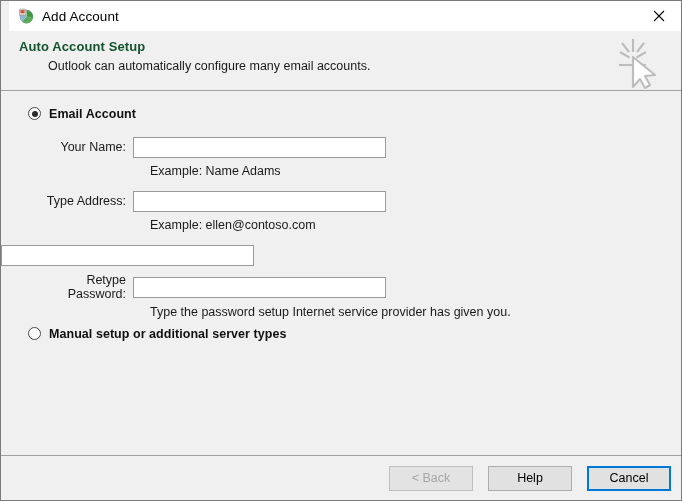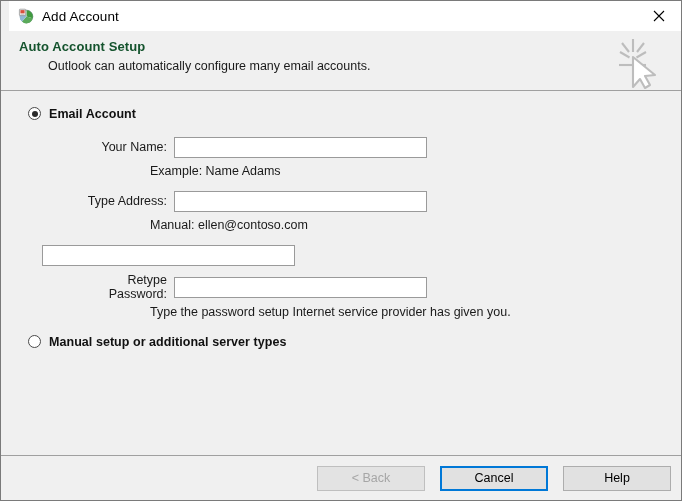--- a/index.html
+++ b/index.html
@@ -100,21 +100,21 @@
     background: #f0f0f0;
     padding-top: 16px;
   }
 
   .radio-row {
     display: flex;
     align-items: flex-start;
     padding-left: 27px;
     height: 20px;
   }
-  .radio-row.manual { margin-top: 16px; }
+  .radio-row.manual { margin-top: 8px; }
 
   .radio {
     width: 13px;
     height: 13px;
     border-radius: 50%;
     border: 1px solid #4a4a4a;
     background: #ffffff;
     box-sizing: border-box;
     position: relative;
     flex: 0 0 auto;
@@ -140,21 +140,20 @@
     letter-spacing: 0.05px;
   }
 
   .fields {
     margin-top: 9px;
   }
   .field-row {
     display: flex;
     align-items: center;
     height: 22px;
-    padding-left: 41px;
   }
   .field-label {
     width: 102px;
     padding-right: 7px;
     text-align: right;
     font-size: 12.5px;
     color: #1a1a1a;
     box-sizing: border-box;
     margin-left: 30px;
   }
@@ -186,21 +185,21 @@
     height: 45px;
     border-top: 1px solid #a0a0a0;
     background: #f0f0f0;
     display: flex;
     align-items: center;
     justify-content: flex-end;
     padding-right: 10px;
     box-sizing: border-box;
   }
   .btn {
-    width: 108px;
+    width: 84px;
     height: 25px;
     box-sizing: border-box;
     border: 1px solid #adadad;
     background: #e1e1e1;
     font-family: "Liberation Sans", sans-serif;
     font-size: 12.5px;
     color: #000000;
     margin-left: 7px;
     cursor: default;
     display: flex;
@@ -275,21 +274,21 @@
       <div class="field-row">
         <div class="field-label">Your Name:</div>
         <input class="field-input" type="text" value="" style="">
       </div>
       <div class="hint">Example: Name Adams</div>
 
       <div class="field-row">
         <div class="field-label">Type Address:</div>
         <input class="field-input" type="text" value="" style="">
       </div>
-      <div class="hint">Manual: ellen@contoso.com</div>
+      <div class="hint">Example: ellen@contoso.com</div>
 
       <div class="field-row">
         <input class="field-input" type="password" value="" style="">
       </div>
 
       <div class="gap"></div>
 
       <div class="field-row">
         <div class="field-label">Retype Password:</div>
         <input class="field-input" type="password" value="" style="">
@@ -300,17 +299,17 @@
 
     <div class="radio-row manual">
       <span class="radio"></span>
       <span class="radio-label">Manual setup or additional server types</span>
     </div>
 
   </div>
 
   <div class="footer">
     <button class="btn disabled">&lt; Back</button>
+    <button class="btn spacer-left">Help</button>
     <button class="btn default spacer-left">Cancel</button>
-    <button class="btn spacer-left">Help</button>
   </div>
 
 </div>
 
 </body></html>

